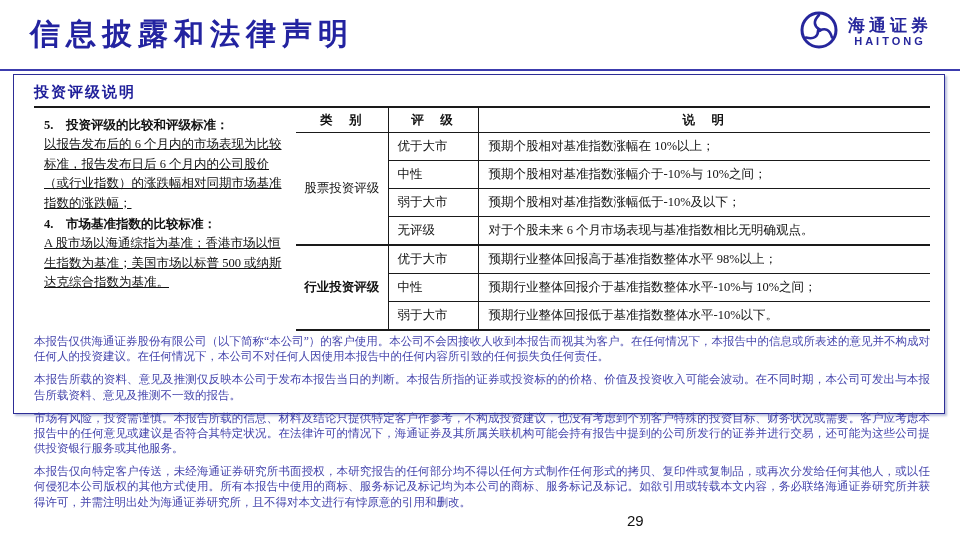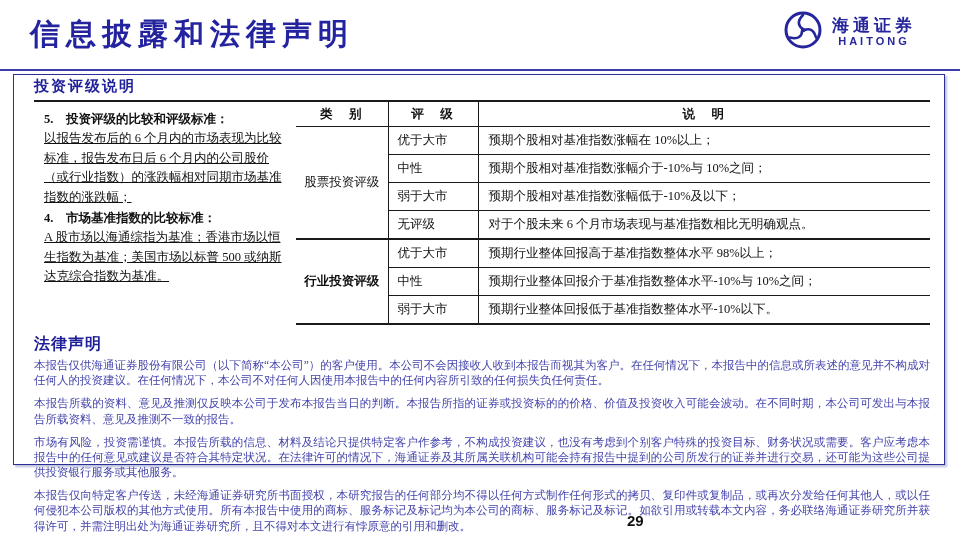--- a/index.html
+++ b/index.html
@@ -11,39 +11,39 @@
   }
 
   
   .page-title {
     position:absolute; top:14px; left:30px;
     font-size:30px; font-weight:bold;
     color:#2323a0; letter-spacing:6px;
     white-space:nowrap;
   }
   .logo {
-    position:absolute; top:10px; right:44px;
+    position:absolute; top:10px; right:28px;
     display:flex; align-items:center; gap:9px;
   }
   .logo-texts { display:flex; flex-direction:column; align-items:center; line-height:1.1; }
   .logo-cn { font-size:17px; font-weight:bold; color:#26269c; letter-spacing:4px; white-space:nowrap; }
   .logo-en { font-size:11px; font-weight:bold; color:#26269c; letter-spacing:3px;
              font-family:"Liberation Sans", sans-serif;text-align:right; }
   .header-rule {
     position:absolute; top:69px; left:0; width:960px; height:2px;
     background:#3c3cae;
   }
 
   
   .content-box {
-    position:absolute; top:74px; left:13px; width:932px; height:391px;
+    position:absolute; top:74px; left:13px; width:932px; height:340px;
     border:1px solid #2d2d96;
     box-shadow:2px 2px 2px rgba(130,140,190,0.55);
     box-sizing:border-box;
-    padding:2px 14px 0 20px;
+    padding:8px 14px 0 20px;
     background:#fff;
   }
   .section-heading {
     color:#1f1f9a; font-weight:bold; font-size:15px; letter-spacing:2px;
   }
 
   
   .rating-area {
     display:flex; margin-top:4px;
     border-top:2px solid #1a1a1a;
@@ -86,21 +86,20 @@
   .legal-paragraphs p {
     color:#4444ac; font-size:11.5px; line-height:1.32;
     margin:8px 0; text-align:justify;
   }
   .legal-paragraphs p:first-child { margin-top:3px; }
 
   .page-number {
     position:absolute; top:512px; left:627px;
     font-size:15px; color:#111;
     font-family:"Liberation Sans", sans-serif;
-    font-weight:bold;
   }
 </style>
 </head>
 <body>
 
 <div class="page-title">信息披露和法律声明</div>
 
 <div class="logo">
   <span>
     <svg width="40" height="40" viewBox="0 0 40 40">
@@ -173,21 +172,20 @@
         <td class="cell-desc">预期行业整体回报介于基准指数整体水平-10%与 10%之间；</td>
       </tr>
       <tr>
         <td class="cell-rate">弱于大市</td>
         <td class="cell-desc">预期行业整体回报低于基准指数整体水平-10%以下。</td>
       </tr>
     </tbody>
       </table>
   </div>
 
-  <div class="legal-heading">法律声明</div>
 
   <div class="legal-paragraphs">
     <p>本报告仅供海通证券股份有限公司（以下简称“本公司”）的客户使用。本公司不会因接收人收到本报告而视其为客户。在任何情况下，本报告中的信息或所表述的意见并不构成对任何人的投资建议。在任何情况下，本公司不对任何人因使用本报告中的任何内容所引致的任何损失负任何责任。</p>
     <p>本报告所载的资料、意见及推测仅反映本公司于发布本报告当日的判断。本报告所指的证券或投资标的的价格、价值及投资收入可能会波动。在不同时期，本公司可发出与本报告所载资料、意见及推测不一致的报告。</p>
     <p>市场有风险，投资需谨慎。本报告所载的信息、材料及结论只提供特定客户作参考，不构成投资建议，也没有考虑到个别客户特殊的投资目标、财务状况或需要。客户应考虑本报告中的任何意见或建议是否符合其特定状况。在法律许可的情况下，海通证券及其所属关联机构可能会持有报告中提到的公司所发行的证券并进行交易，还可能为这些公司提供投资银行服务或其他服务。</p>
     <p>本报告仅向特定客户传送，未经海通证券研究所书面授权，本研究报告的任何部分均不得以任何方式制作任何形式的拷贝、复印件或复制品，或再次分发给任何其他人，或以任何侵犯本公司版权的其他方式使用。所有本报告中使用的商标、服务标记及标记均为本公司的商标、服务标记及标记。如欲引用或转载本文内容，务必联络海通证券研究所并获得许可，并需注明出处为海通证券研究所，且不得对本文进行有悖原意的引用和删改。</p>
 
   </div>
 
 </div>

